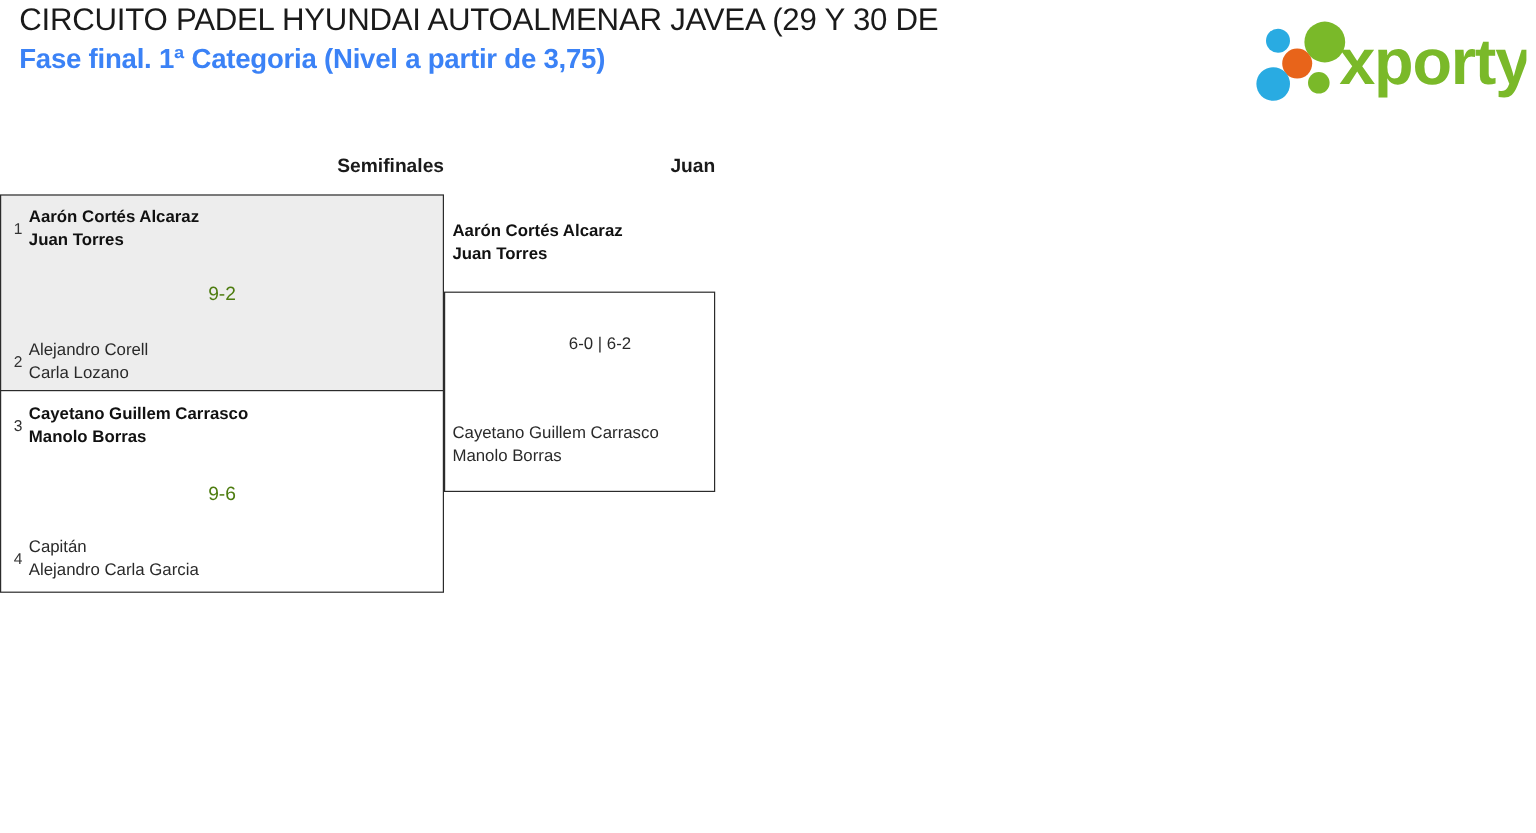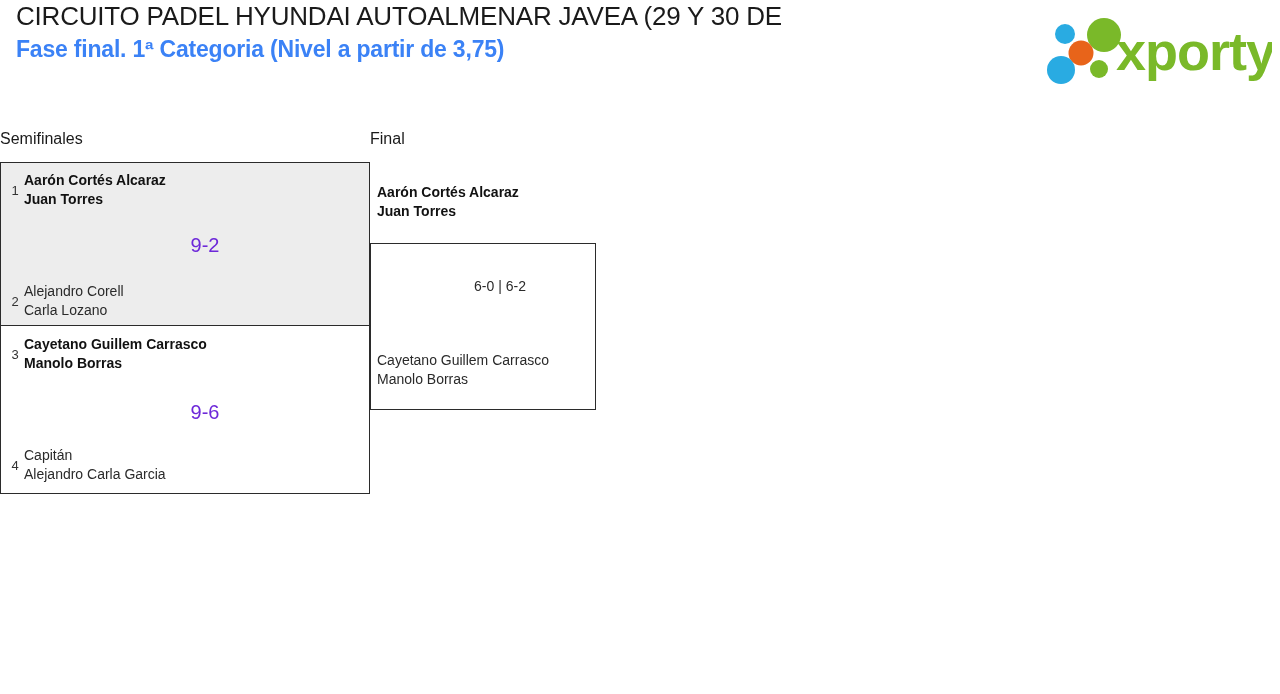--- a/index.html
+++ b/index.html
@@ -48,23 +48,23 @@
     width: 228px;
     height: 72px;
     text-decoration: underline;
   }
 
   
   .round-header {
     position: absolute;
     font-size: 16px;
     line-height: 20px;
-    font-weight: 400;
+    font-weight: 700;
     color: #1a1a1a;
-    text-align: left;
+    text-align: right;
   }
   #round-header-semis { left: 0px;   top: 129px; width: 370px; }
   #round-header-final { left: 370px; top: 129px; width: 226px; }
 
   
   #bracket {
     position: absolute;
     left: 0;
     top: 0;
     width: 1280px;
@@ -121,24 +121,23 @@
   #semifinal-1-team-top    { top: 8px; }
   #semifinal-1-team-bottom { top: 119px; }
   #semifinal-2-team-top    { top: 9px; }
   #semifinal-2-team-bottom { top: 120px; }
 
   .match-score {
     position: absolute;
     left: 0;
     width: 100%;
     text-align: center;
-    font-size: 20px;
+    font-size: 16px;
     line-height: 17px;
-    color: #6d28d9;
-    padding-left: 20px;
+    color: #4d7c0f;
   }
   #semifinal-1-score { top: 74px; }
   #semifinal-2-score { top: 78px; }
 
   
   .final-team {
     position: absolute;
     font-size: 14px;
     line-height: 19px;
     color: #2a2a2a;
@@ -178,21 +177,21 @@
     <circle cx="21" cy="19" r="10" fill="#29abe2"></circle>
     <circle cx="60" cy="20" r="17" fill="#7ab929"></circle>
     <circle cx="37" cy="38" r="12.5" fill="#e8641a"></circle>
     <circle cx="17" cy="55" r="14" fill="#29abe2"></circle>
     <circle cx="55" cy="54" r="9" fill="#7ab929"></circle>
     <text x="72" y="55" font-family="Liberation Sans, sans-serif" font-size="54" font-weight="bold" fill="#7ab929" letter-spacing="-1">xporty</text>
   </svg>
 </div>
 
 <div class="round-header" id="round-header-semis">Semifinales</div>
-<div class="round-header" id="round-header-final">Final</div>
+<div class="round-header" id="round-header-final">Juan</div>
 
 <div id="bracket">
 
   <div class="match-box" id="match-semifinal-1">
     <div class="team-row" id="semifinal-1-team-top">
       <span class="seed">1</span>
       <span class="players winner">Aarón Cortés Alcaraz
 Juan Torres</span>
     </div>
     <div class="match-score" id="semifinal-1-score">9-2</div>

